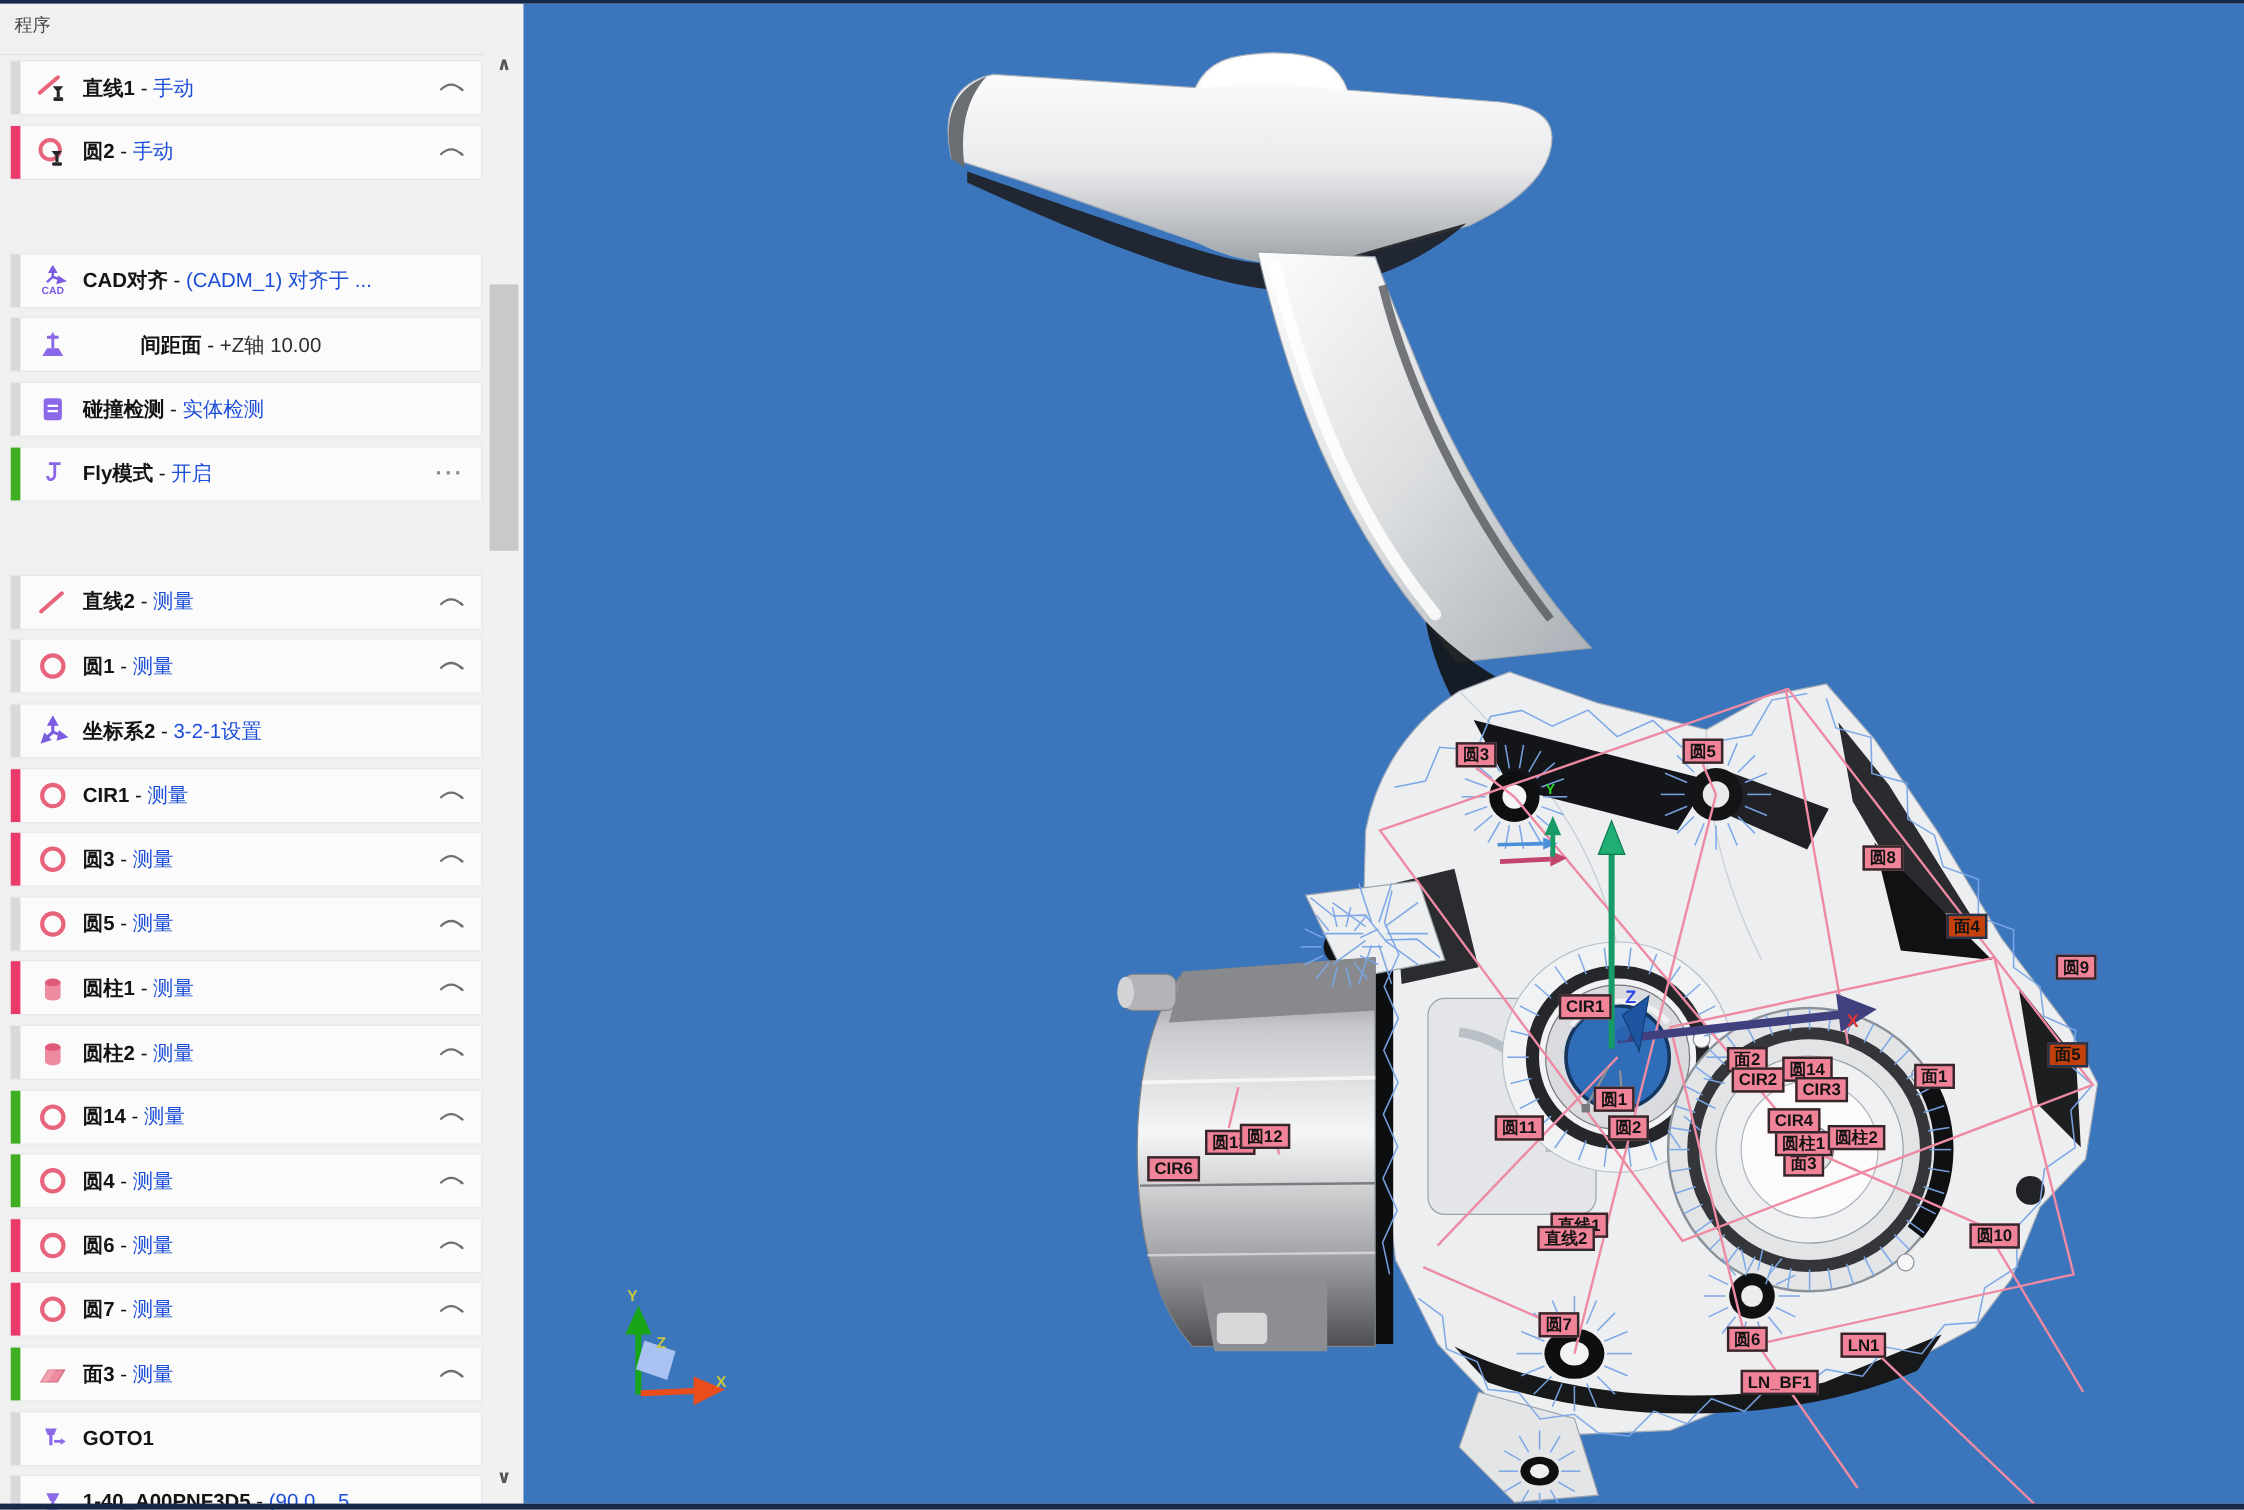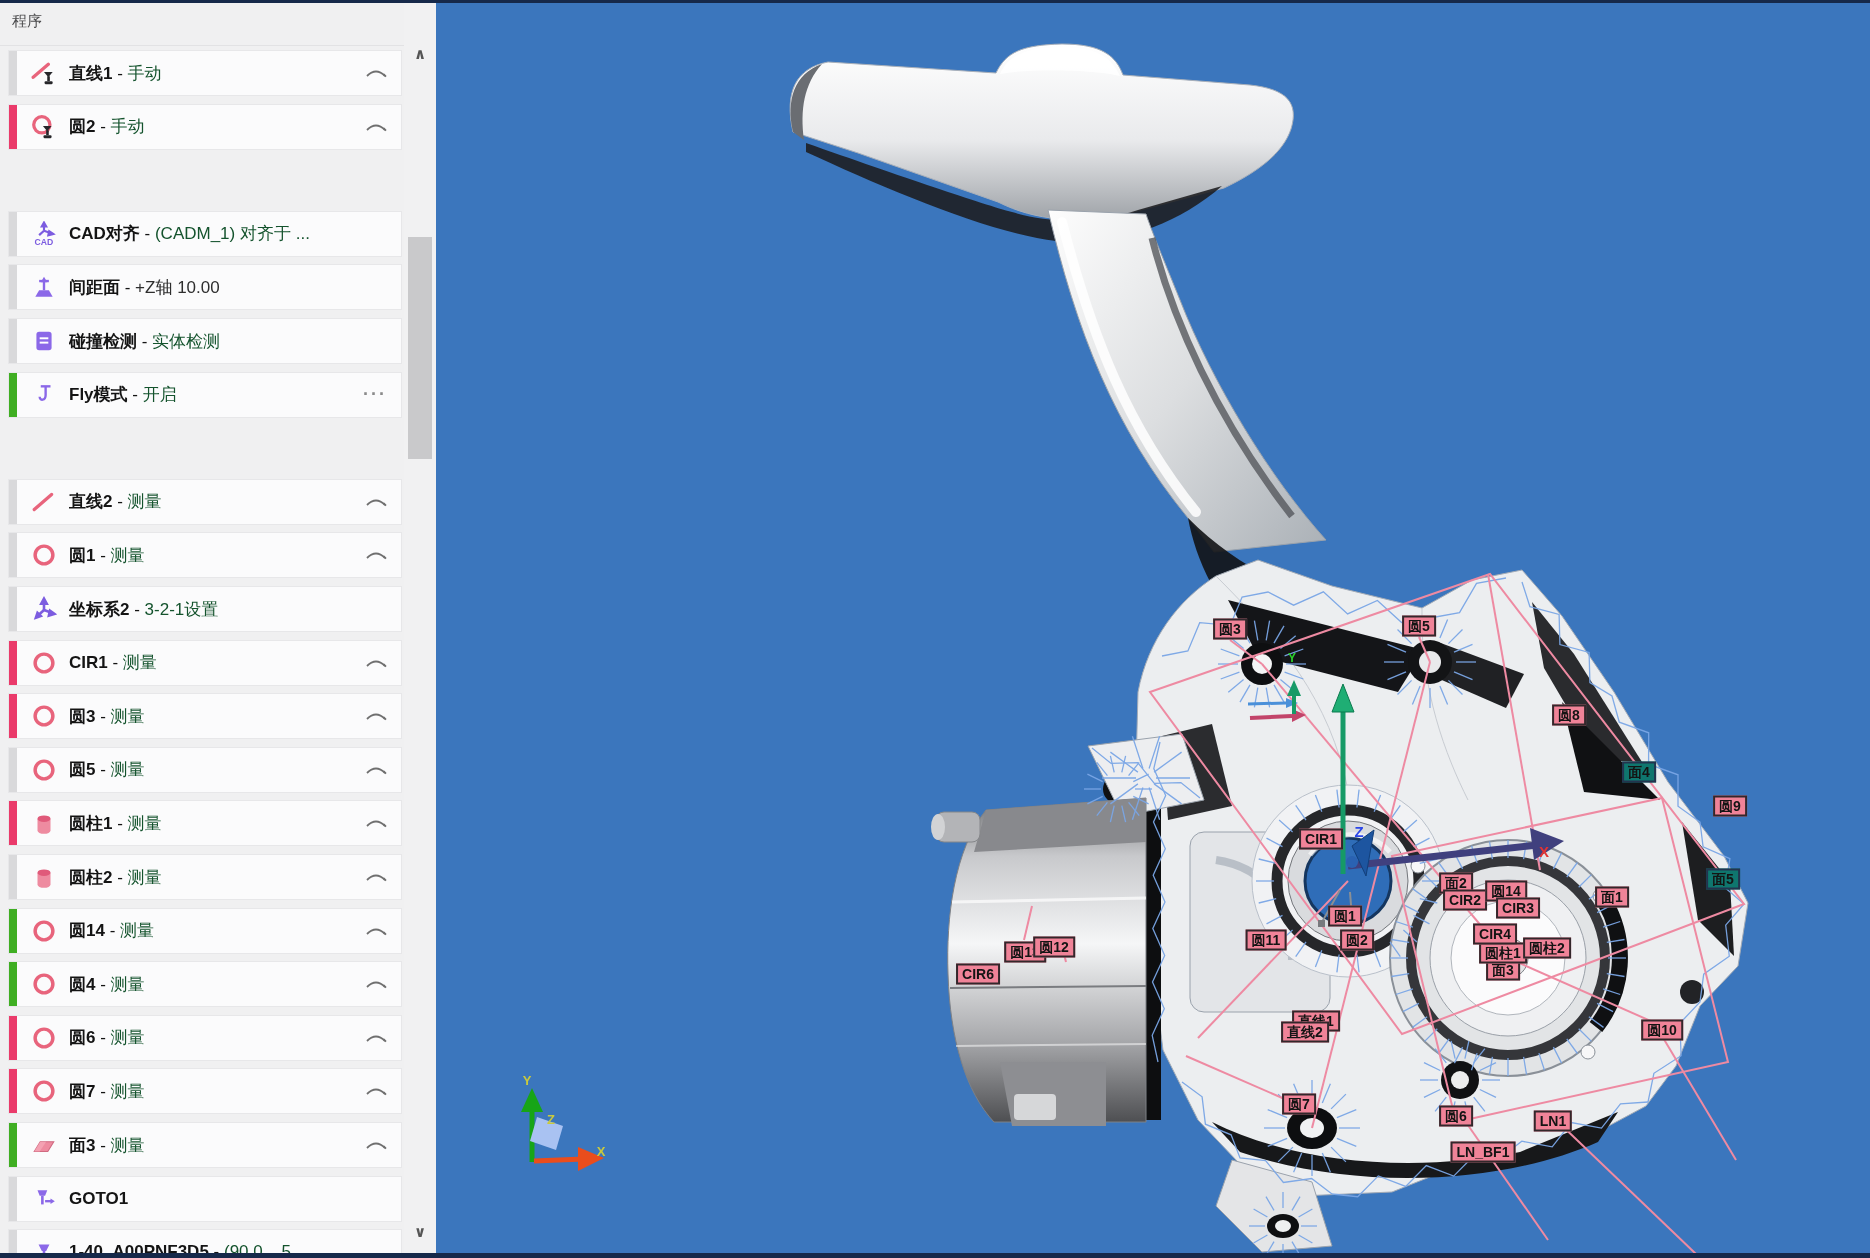--- a/index.html
+++ b/index.html
@@ -18,41 +18,41 @@
   .row{position:absolute;left:0;width:394px;height:46px;background:#fbfbfc;border:1px solid #e7e7e9;
     box-sizing:border-box;display:flex;align-items:center;}
   .accent{position:absolute;left:0;top:0;width:8px;height:44px;}
   .accent.gray{background:#d9d9db;}
   .accent.pink{background:#ea3a6a;}
   .accent.green{background:#3fae22;}
   .ric{margin-left:22px;width:26px;height:26px;flex:0 0 26px;}
   .rtext{margin-left:12px;flex:1;font-size:17px;white-space:nowrap;overflow:hidden;}
   .rname{font-weight:700;color:#141414;}
   .rsep{color:#141414;}
-  .rdesc{color:#14532d;}
+  .rdesc{color:#1d4ed8;}
   .rdesc.dark{color:#2e2e2e;}
   .rright{margin-right:14px;flex:0 0 auto;}
   .dots{font-size:18px;font-weight:bold;color:#8a8a8a;letter-spacing:2px;}
 
   
   #scrollbar{position:absolute;left:404px;top:0;width:32px;height:1250px;background:#f1f1f2;}
   #scroll-up,#scroll-down{position:absolute;left:0;width:32px;height:30px;text-align:center;
     color:#555;font-size:15px;font-weight:bold;line-height:30px;cursor:pointer;}
   #scroll-up{top:36px;}
   #scroll-down{top:1214px;}
   #scroll-thumb{position:absolute;left:4px;top:234px;width:24px;height:222px;background:#c9c9cb;cursor:grab;}
 
   
   #viewport{position:absolute;left:436px;top:3px;width:1434px;height:1250px;background:#3b76bd;z-index:1;}
   #model-svg{position:absolute;left:0;top:0;width:1870px;height:1258px;z-index:2;pointer-events:none;}
   #overlay{position:absolute;left:0;top:0;width:1870px;height:1258px;z-index:3;pointer-events:none;}
   .flabel{position:absolute;transform:translate(-50%,-50%);font-size:14px;font-weight:600;color:#141414;
     padding:0px 4px;border:2px solid #33272b;white-space:nowrap;pointer-events:auto;cursor:pointer;line-height:17px;}
   .flabel.pink{background:#f08398;}
-  .flabel.blue{background:#0f766e;border-color:#23344e;}
+  .flabel.blue{background:#c2410c;border-color:#23344e;}
   .axis-glyph{position:absolute;transform:translate(-50%,-50%);font-weight:bold;pointer-events:none;}
 </style>
 </head>
 <body>
 
 <div class="frame-strip" id="strip-top"></div>
 <div class="frame-strip" id="strip-bottom"></div>
 
 <div id="viewport"></div>
 
@@ -511,21 +511,21 @@
           </svg></div>
   </div>
       <div class="row" style="top: 207.8px;">
     <div class="accent gray"></div>
     <svg class="ric">
           <use href="#i-cad-align"></use>
         </svg>
     <div class="rtext"><span class="rname">CAD对齐</span><span class="rsep"> - </span><span class="rdesc">(CADM_1) 对齐于 ...</span></div>
     <div class="rright"></div>
   </div>
-      <div class="row" style="top: 261.4px;">
+      <div class="row" style="top: 261.4px; gap: 48px;">
     <div class="accent gray"></div>
     <svg class="ric">
           <use href="#i-clearance-plane"></use>
         </svg>
     <div class="rtext"><span class="rname">间距面</span><span class="rsep"> - </span><span class="rdesc dark">+Z轴 10.00</span></div>
     <div class="rright"></div>
   </div>
       <div class="row" style="top: 315px;">
     <div class="accent gray"></div>
     <svg class="ric">

